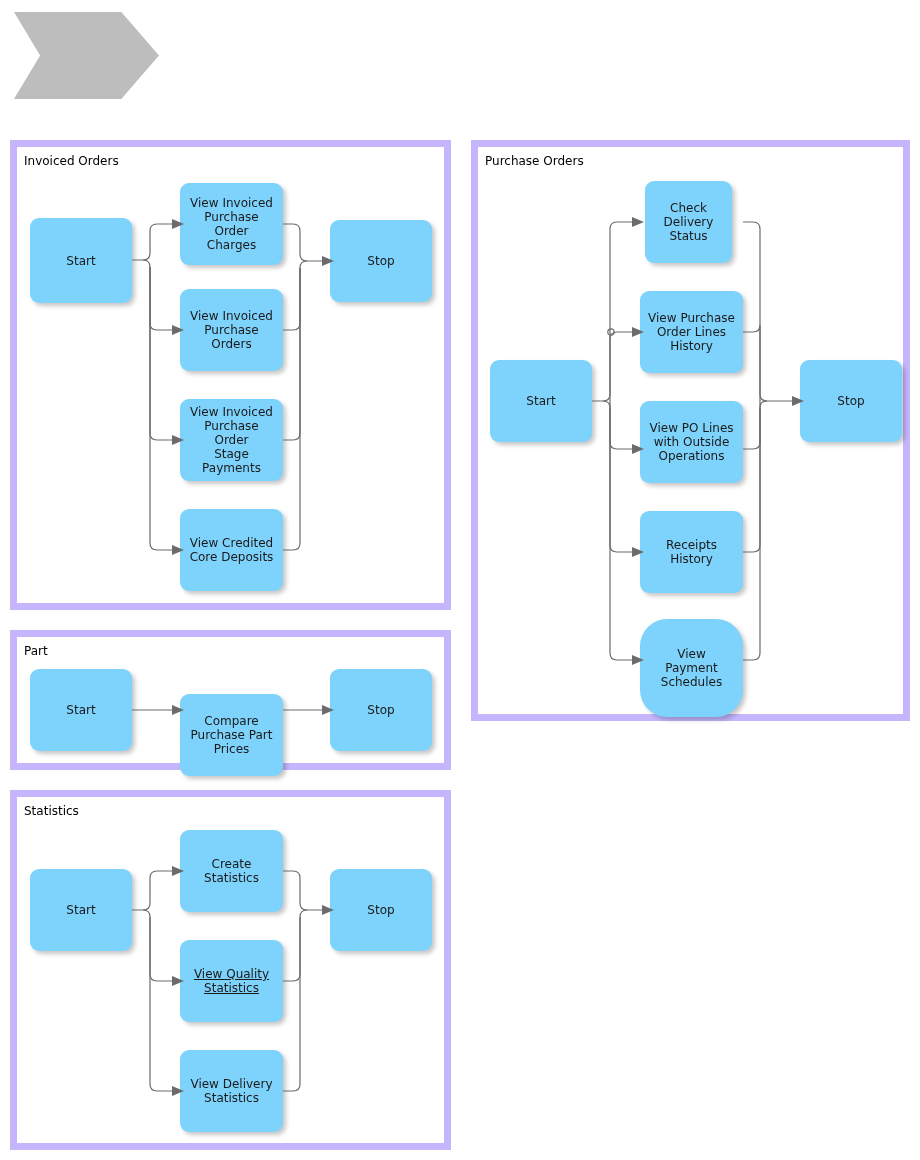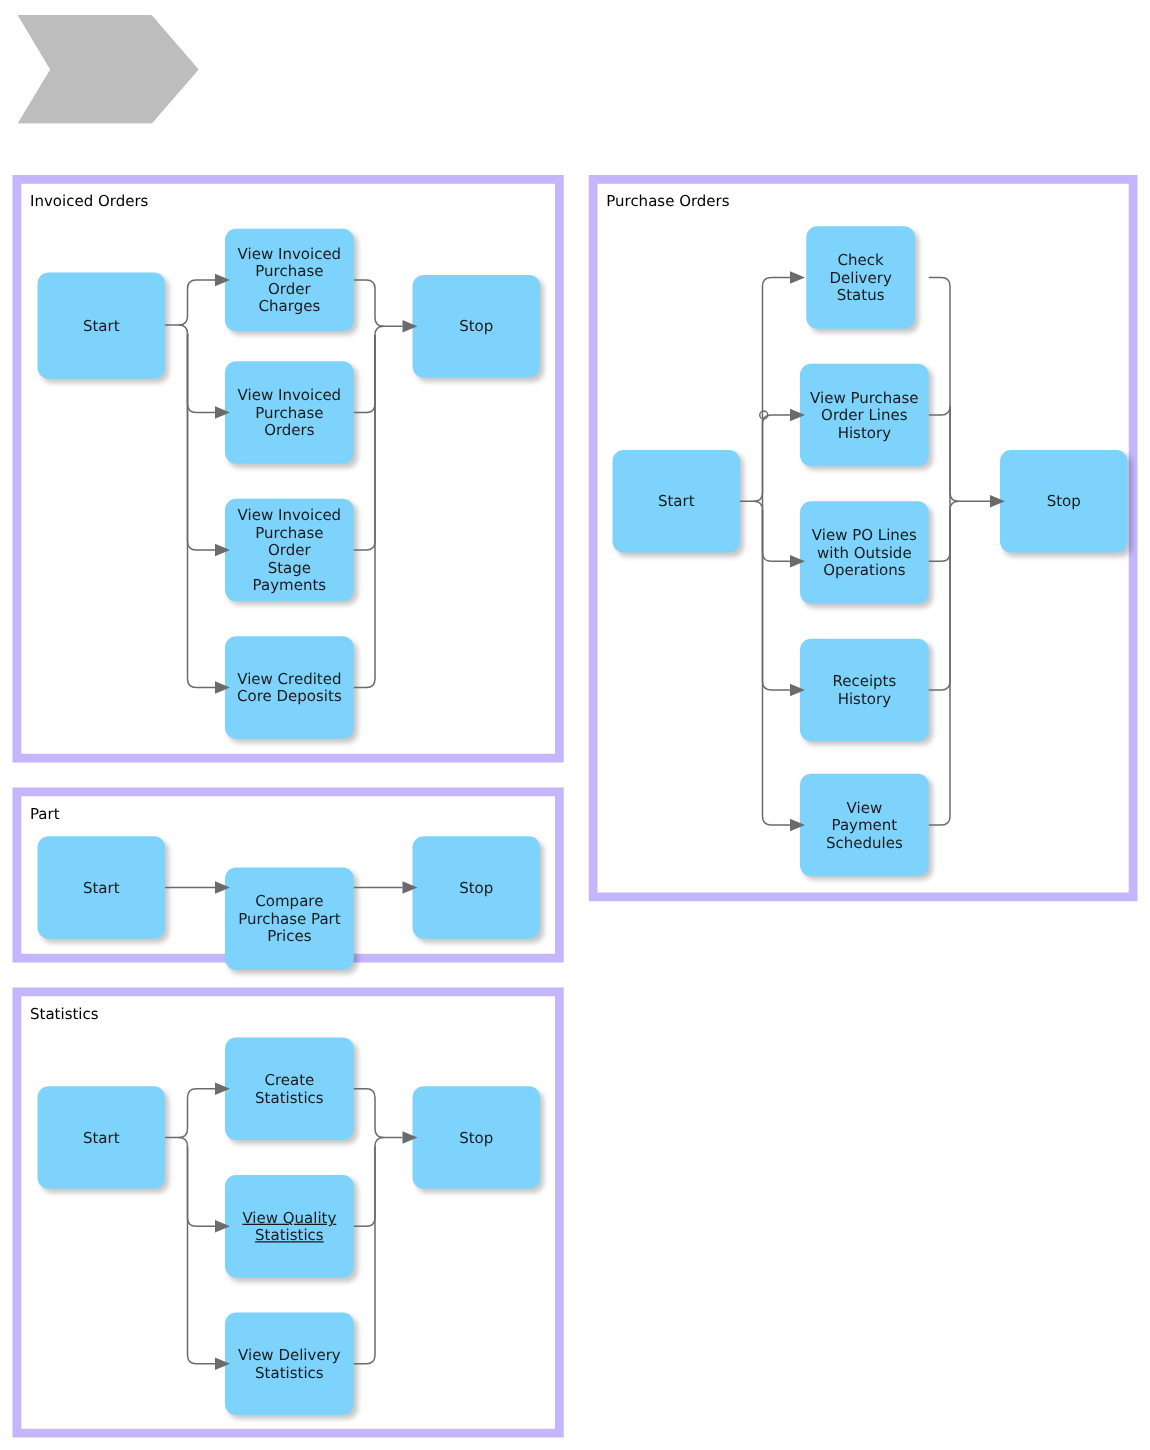--- a/index.html
+++ b/index.html
@@ -142,21 +142,21 @@
   <div class="node" style="left:490px; top:360px; width:102px; height:82px;">Start</div>
   <div class="node" style="left:645px; top:181px; width:87px; height:82px;">Check Delivery
 Status</div>
   <div class="node" style="left:640px; top:291px; width:103px; height:82px;">View Purchase
 Order Lines
 History</div>
   <div class="node" style="left:640px; top:401px; width:103px; height:82px;">View PO Lines
 with Outside
 Operations</div>
   <div class="node" style="left:640px; top:511px; width:103px; height:82px;">Receipts History</div>
-  <div class="node" style="left:640px; top:619px; width:103px; height:82px;">View
+  <div class="node" style="left:640px; top:619px; width:103px; height:98px;border-radius:27px;">View
 Payment
 Schedules</div>
   <div class="node" style="left:800px; top:360px; width:102px; height:82px;">Stop</div>
 
   <div class="group" style="left:10px; top:630px; width:441px; height:140px;">
     <div class="group-title">Part</div>
   </div>
 
   <div class="node" style="left:30px; top:669px; width:102px; height:82px;">Start</div>
   <div class="node" style="left:180px; top:694px; width:103px; height:82px;">Compare

